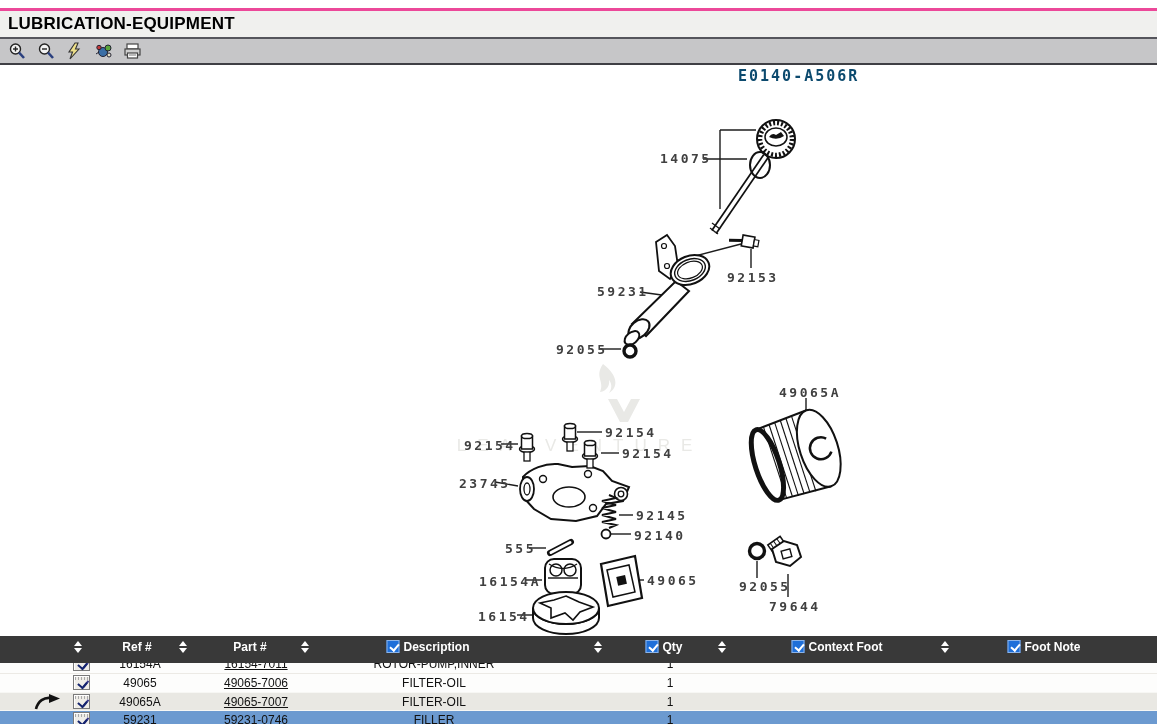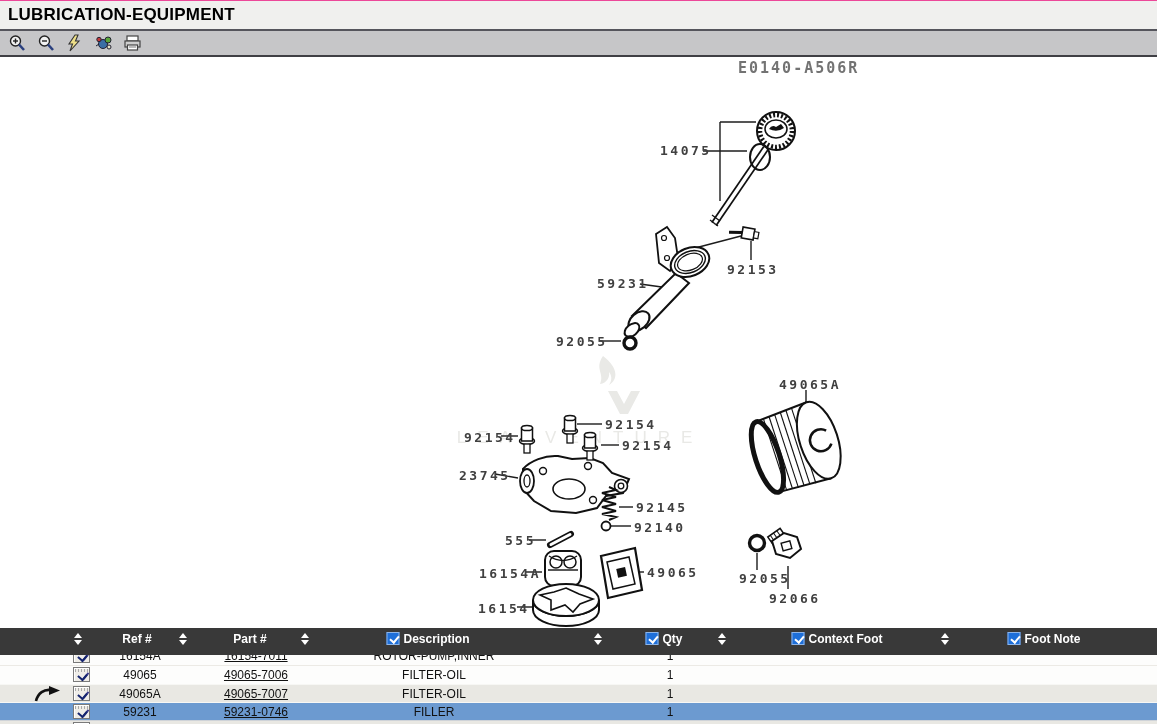--- a/index.html
+++ b/index.html
@@ -1,27 +1,27 @@
 <!DOCTYPE html>
 <html><head>
 <meta charset="utf-8">
 <style>
   * { margin:0; padding:0; box-sizing:border-box; }
   html,body { width:1157px; height:724px; overflow:hidden; background:#fff;
     font-family:"Liberation Sans", sans-serif; }
-  .titlebar { height:31px; background:#f0f0ee; border-top:1px solid #ec4899;
-    border-bottom:2px solid #55555c; display:flex; align-items:center; padding-left:8px; }
+  .titlebar { height:31px; background:#f0f0ee; border-top:3px solid #ec4899;
+    border-bottom:2px solid #55555c; display:flex; align-items:center; padding-left:8px;margin-top:8px; }
   .titlebar h1 { font-size:17px; font-weight:bold; color:#000; letter-spacing:.2px; }
   .toolbar { height:26px; background:#c6c6c8; border-bottom:2px solid #3f3f44;
     display:flex; align-items:center; gap:9px; padding-left:7px; }
   .tbtn { width:20px; height:18px; display:inline-flex; align-items:center; justify-content:center; cursor:pointer; }
   .diagram { position:relative; height:571px; background:#fff; }
   .diagram svg.art { position:absolute; left:0; top:0; }
   .dcode { position:absolute; left:738px; top:2px; font-family:"DejaVu Sans Mono", monospace;
-    font-size:15px; font-weight:bold; letter-spacing:2px; color:#737373; }
+    font-size:15px; font-weight:bold; letter-spacing:2px; color:#0c4a6e; }
   .plabel { position:absolute; font-family:"DejaVu Sans Mono", monospace; font-size:13px;
     font-weight:bold; letter-spacing:2.5px; color:#404040; white-space:nowrap; cursor:pointer; }
   
   .thead { position:relative; height:27px; background:#393939; color:#fff; }
   .thead .hitem { position:absolute; transform:translateX(-50%); top:0; height:21px;
     display:flex; align-items:center; gap:4px; font-size:12px; font-weight:bold; white-space:nowrap; }
   .sort { display:inline-flex; flex-direction:column; align-items:center; gap:2px; cursor:pointer; }
   .sort i { width:0; height:0; border-left:4px solid transparent; border-right:4px solid transparent; }
   .sort .up { border-bottom:5px solid #fff; }
   .sort .dn { border-top:5px solid #fff; }
@@ -264,21 +264,21 @@
   <span class="plabel" style="left:464px;top:373px">92154</span>
   <span class="plabel" style="left:622px;top:381px">92154</span>
   <span class="plabel" style="left:459px;top:411px">23745</span>
   <span class="plabel" style="left:636px;top:443px">92145</span>
   <span class="plabel" style="left:634px;top:463px">92140</span>
   <span class="plabel" style="left:505px;top:476px">555</span>
   <span class="plabel" style="left:479px;top:509px">16154A</span>
   <span class="plabel" style="left:647px;top:508px">49065</span>
   <span class="plabel" style="left:478px;top:544px">16154</span>
   <span class="plabel" style="left:739px;top:514px">92055</span>
-  <span class="plabel" style="left:769px;top:534px">92066</span>
+  <span class="plabel" style="left:769px;top:534px">79644</span>
 </div>
 
 <div class="thead">
   <span class="hitem" style="left:78px">
       <span class="sort">
         <i class="up"></i>
         <i class="dn"></i>
       </span>
     </span>
   <span class="hitem" style="left:137px">Ref #</span>

